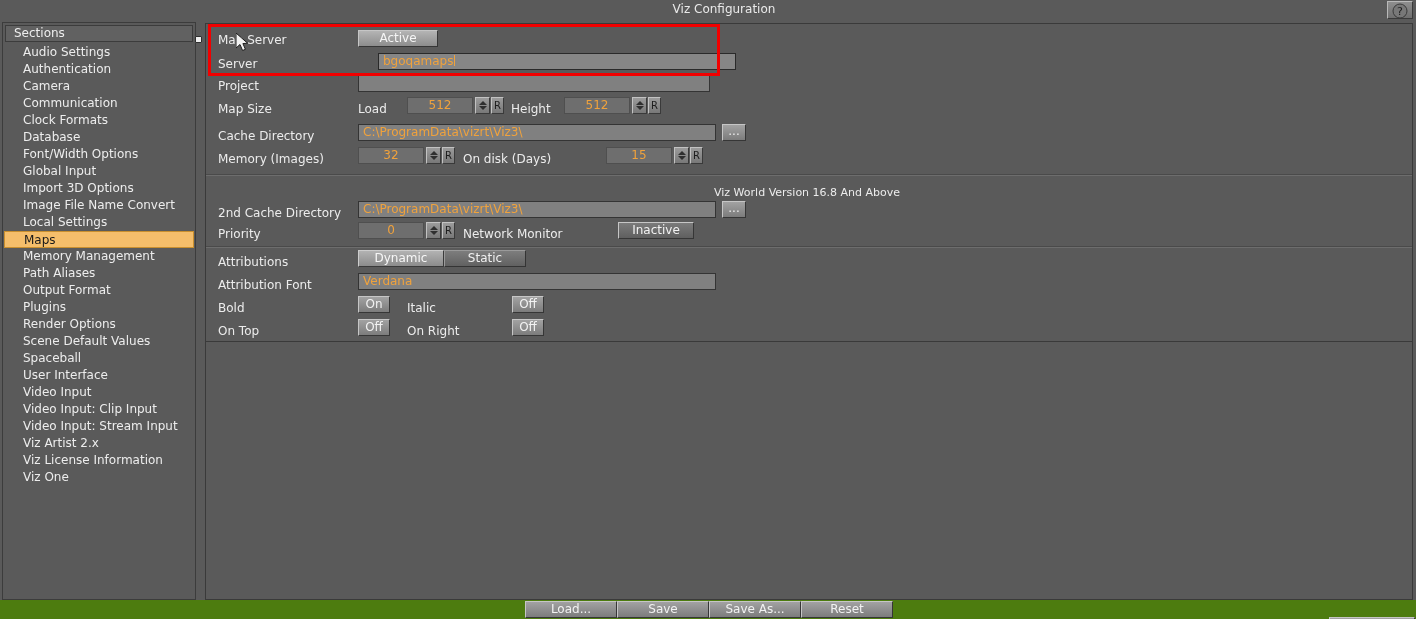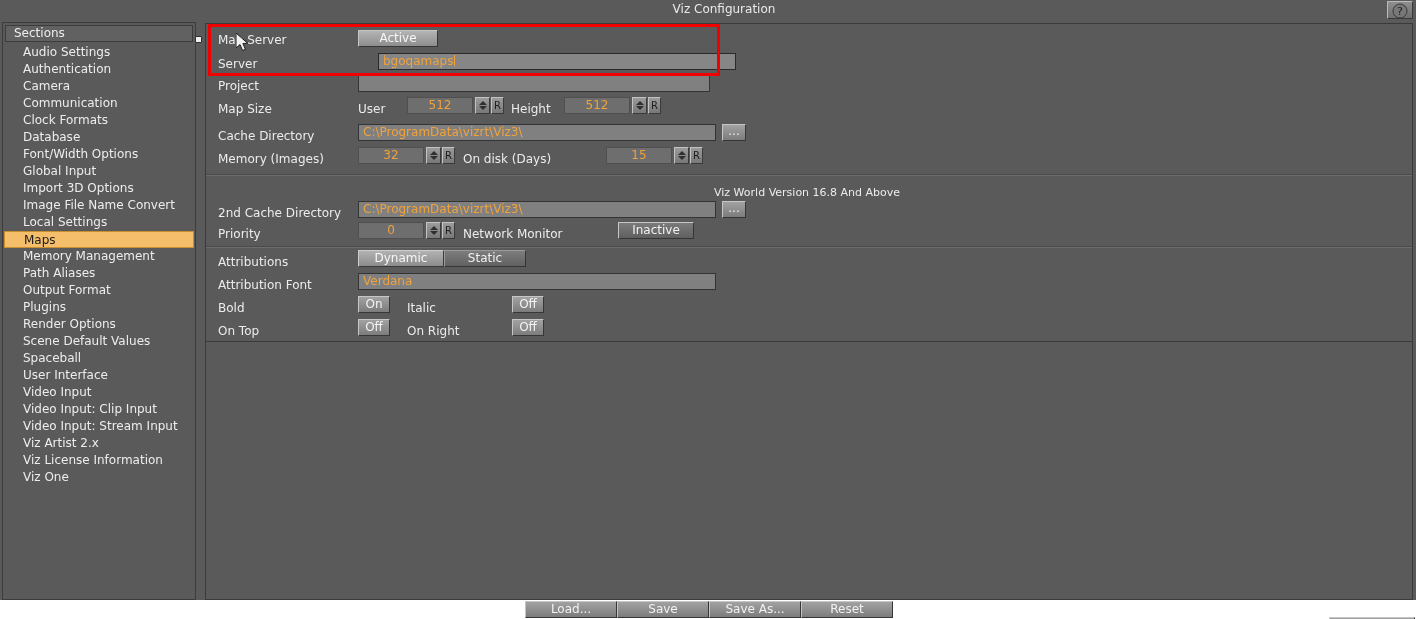--- a/index.html
+++ b/index.html
@@ -92,21 +92,21 @@
     border-right:1px solid #3a3a3a;border-bottom:1px solid #3a3a3a;}
   .seg .sb.b{background:linear-gradient(#7d7d7d,#616161);color:#f0f0f0;
     border-top:1px solid #9a9a9a;border-left:1px solid #9a9a9a;
     border-right:1px solid #343434;border-bottom:1px solid #343434;}
 
   
   .redbox{position:absolute;left:208px;top:24px;width:512px;height:52px;
     border:3px solid #f20000;box-sizing:border-box;pointer-events:none;}
 
   
-  .bottombar{position:absolute;left:0;top:600px;width:1416px;height:19px;background:#ffffff;}
+  .bottombar{position:absolute;left:0;top:600px;width:1416px;height:19px;background:#4d7c0f;}
   .bbtn{position:absolute;top:1px;height:17px;}
 
   
   .cursor{position:absolute;pointer-events:none;}
 </style>
 </head>
 <body>
 
 <div id="app">
 
@@ -160,21 +160,21 @@
     <div class="lbl" style="left:12px;top:9px;">Map Server</div>
     <div class="btn on" style="left:152px;top:6px;width:80px;">Active</div>
 
     <div class="lbl" style="left:12px;top:33px;">Server</div>
     <div class="field focus" style="left:152px;top:29px;width:358px;margin-left:20px;"><span>bgoqamaps</span><span class="caret"></span></div>
 
     <div class="lbl" style="left:12px;top:55px;">Project</div>
     <div class="field" style="left:152px;top:51px;width:352px;"></div>
 
     <div class="lbl" style="left:12px;top:78px;">Map Size</div>
-    <div class="lbl" style="left:152px;top:78px;">User</div>
+    <div class="lbl" style="left:152px;top:78px;">Load</div>
     <div class="numfield" style="left:201px;top:73px;width:66px;">512</div>
     <div class="spin" style="left:269px;top:73px;">
         <i class="up"></i>
         <i class="dn"></i>
       </div>
     <div class="rbtn" style="left:285px;top:73px;">R</div>
     <div class="lbl" style="left:305px;top:78px;text-align:center;">Height</div>
     <div class="numfield" style="left:358px;top:73px;width:66px;">512</div>
     <div class="spin" style="left:426px;top:73px;">
         <i class="up"></i>

